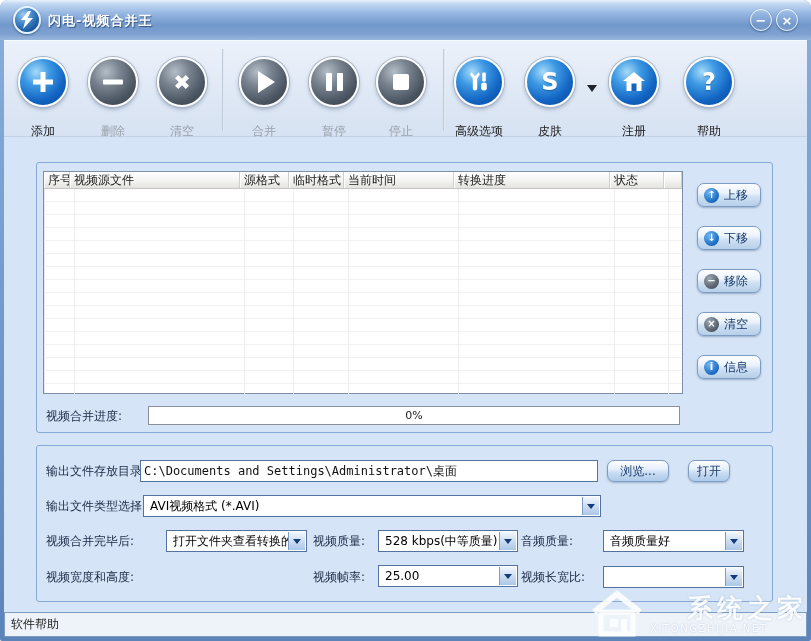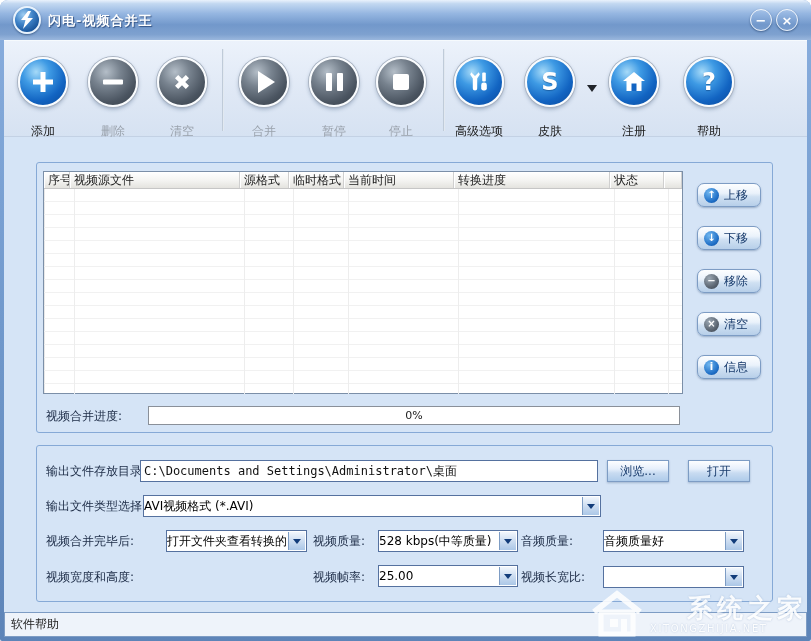--- a/index.html
+++ b/index.html
@@ -70,26 +70,26 @@
   
   .plabel{position:absolute;left:42px;top:270px;height:18px;line-height:18px;font-size:12px;color:#1b2a45;}
   .pbar{position:absolute;left:144px;top:269px;width:532px;height:19px;background:#fff;border:1px solid #8a9099;
     font-size:11px;color:#222;text-align:center;line-height:17px;}
 
   
   .slabel{position:absolute;height:22px;line-height:22px;font-size:12px;color:#1b2a45;white-space:nowrap;}
   .tinput{position:absolute;height:22px;background:#fff;border:1px solid #55719f;
     font-family:"DejaVu Sans Mono","Liberation Mono",monospace;font-size:12px;color:#111;padding:0 3px;}
   .combo{position:absolute;height:22px;background:#fff;border:1px solid #55719f;font-size:12px;cursor:pointer;}
-  .combo-text{display:block;line-height:20px;padding:0 20px 0 0;white-space:nowrap;overflow:hidden;}
+  .combo-text{display:block;line-height:20px;padding:0 20px 0 6px;white-space:nowrap;overflow:hidden;}
   .combo-arrow{position:absolute;right:1px;top:1px;bottom:1px;width:17px;
     background:linear-gradient(180deg,#f2f7fd 0%,#cdddf1 50%,#abc7e7 100%);
     border-left:1px solid #7d9cc4;display:flex;align-items:center;justify-content:center;}
   .combo-arrow::after{content:"";width:0;height:0;border-left:4px solid transparent;border-right:4px solid transparent;border-top:5px solid #123c7a;}
-  .rbtn{position:absolute;height:22px;border:1px solid #7d9cc4;border-radius:0;
+  .rbtn{position:absolute;height:22px;border:1px solid #7d9cc4;border-radius:7px;
     background:linear-gradient(180deg,#fdfeff 0%,#e6effb 40%,#c8dbf1 60%,#aecbea 100%);
     font-size:12px;color:#173a6b;display:flex;align-items:center;justify-content:center;
     box-shadow:0 1px 2px rgba(60,90,130,.35);cursor:pointer;white-space:nowrap;}
 
   
   .statusbar{position:absolute;left:4px;top:612px;width:803px;height:25px;background:#eef3fa;
     border:1px solid #7d9cc4;font-size:12px;color:#222;line-height:23px;padding-left:6px;}
 
   
   .watermark{position:absolute;right:4px;bottom:1px;display:flex;align-items:center;gap:6px;opacity:.88;pointer-events:none;}
@@ -263,21 +263,21 @@
       <span>0%</span>
     </div>
 
     <div class="group g2"></div>
 
     <div class="slabel" style="left:42px;top:323px">输出文件存放目录:</div>
     <input class="tinput" style="left: 136px; top: 323px; width: 458px;" readonly="" value="C:\Documents and Settings\Administrator\桌面">
     <div class="rbtn" style="left:603px;top:323px;width:62px">
       <span>浏览...</span>
     </div>
-    <div class="rbtn" style="left:684px;top:323px;width:62px">
+    <div class="rbtn" style="left:684px;top:323px;width:42px">
       <span>打开</span>
     </div>
 
     <div class="slabel" style="left:42px;top:358px">输出文件类型选择:</div>
     <div class="combo" style="left:139px;top:358px;width:458px">
       <span class="combo-text">AVI视频格式 (*.AVI)</span>
       <span class="combo-arrow"></span>
     </div>
 
     <div class="slabel" style="left:42px;top:393px">视频合并完毕后:</div>

